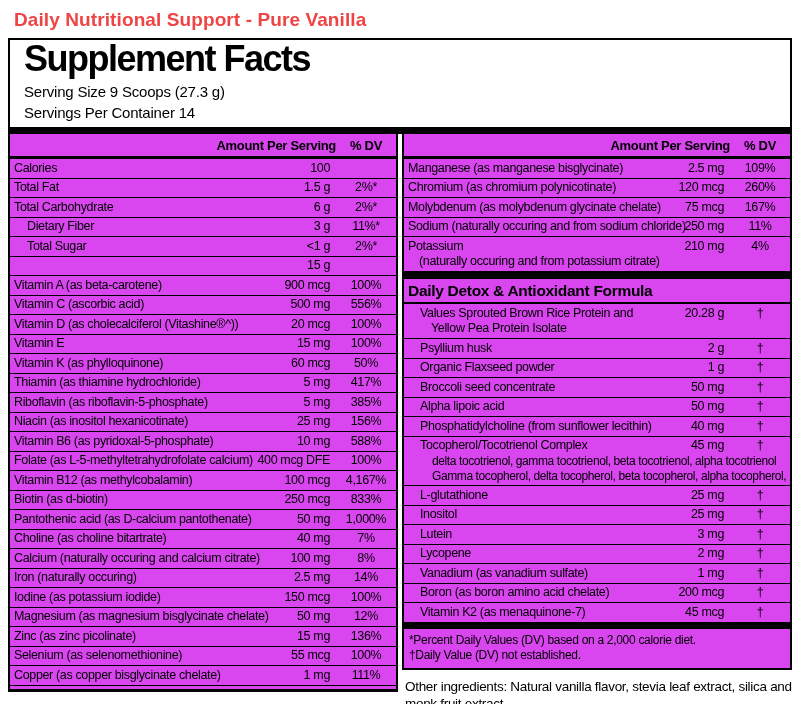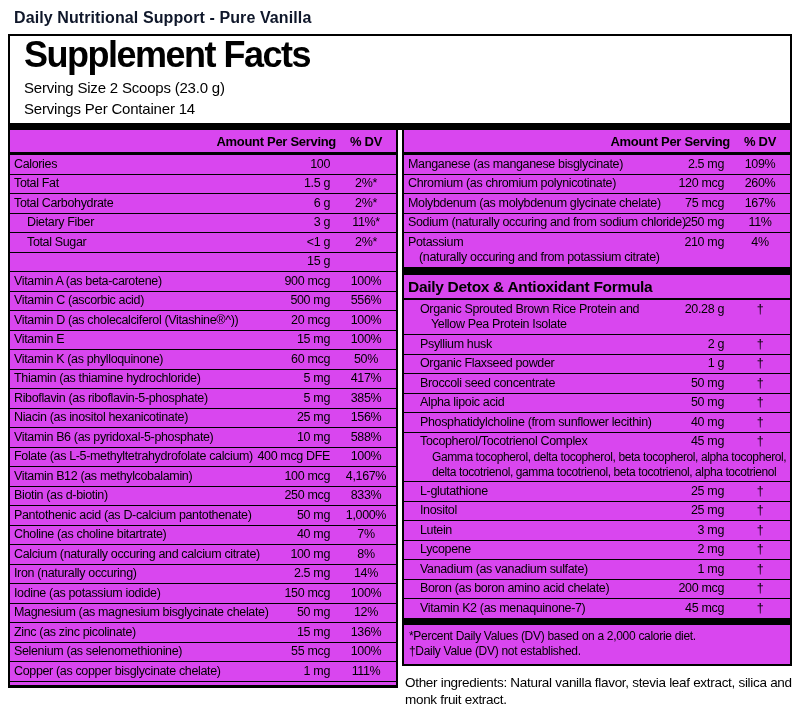--- a/index.html
+++ b/index.html
@@ -5,24 +5,24 @@
   html, body {
     margin: 0; padding: 0;
     background: #ffffff;
     width: 800px; height: 704px;
     overflow: hidden;
     font-family: "Liberation Sans", sans-serif;
     color: #000;
     -webkit-font-smoothing: antialiased;
   }
   .page-title {
-    font-size: 16px;
+    font-size: 19px;
     font-weight: 700;
     letter-spacing: 0.1px;
-    color: #0f172a;
+    color: #ef4444;
     margin: 9px 0 7px 14px;
   }
   .panel { margin-left: 8px; width: 784px; }
 
   .panel-top {
     box-sizing: border-box;
     border: 2.5px solid #000;
     border-bottom: 0;
     padding: 2px 8px 6px 14px;
   }
@@ -109,21 +109,21 @@
 </style>
 </head>
 <body>
 
 <div class="page-title">Daily Nutritional Support - Pure Vanilla</div>
 
 <div class="panel">
 
   <div class="panel-top">
     <div class="sf-title">Supplement Facts</div>
-    <div class="serving-line">Serving Size 2 Scoops (23.0 g)</div>
+    <div class="serving-line">Serving Size 9 Scoops (27.3 g)</div>
     <div class="servings-line">Servings Per Container 14</div>
   </div>
 
   <div class="bar-top"></div>
 
   <div class="cols">
 
     <div class="colbox col-left">
       <div class="col-header">
         <span class="hdr-amt">Amount Per Serving</span>
@@ -426,21 +426,21 @@
                 <div class="cell-dv">4%</div>
               </div>
             </div>
           </div>
         <div class="section-bar"></div>
         <div class="section-title">Daily Detox &amp; Antioxidant Formula</div>
         <div class="detox-rows">
             <div class="row">
               <div class="row-main">
                 <div class="cell-name">
-                  <div class="name-line">Organic Sprouted Brown Rice Protein and</div>
+                  <div class="name-line">Values Sprouted Brown Rice Protein and</div>
                   <div class="name-line name-line2">Yellow Pea Protein Isolate</div>
                 </div>
                 <div class="cell-amt">20.28 g</div>
                 <div class="cell-dv">†</div>
               </div>
             </div>
             <div class="row">
               <div class="row-main">
                 <div class="cell-name">
                   <div class="name-line">Psyllium husk</div>
@@ -486,22 +486,22 @@
               </div>
             </div>
             <div class="row">
               <div class="row-main">
                 <div class="cell-name">
                   <div class="name-line">Tocopherol/Tocotrienol Complex</div>
                 </div>
                 <div class="cell-amt">45 mg</div>
                 <div class="cell-dv">†</div>
               </div>
+              <div class="row-sub">delta tocotrienol, gamma tocotrienol, beta tocotrienol, alpha tocotrienol</div>
               <div class="row-sub">Gamma tocopherol, delta tocopherol, beta tocopherol, alpha tocopherol,</div>
-              <div class="row-sub">delta tocotrienol, gamma tocotrienol, beta tocotrienol, alpha tocotrienol</div>
             </div>
             <div class="row">
               <div class="row-main">
                 <div class="cell-name">
                   <div class="name-line">L-glutathione</div>
                 </div>
                 <div class="cell-amt">25 mg</div>
                 <div class="cell-dv">†</div>
               </div>
             </div>

